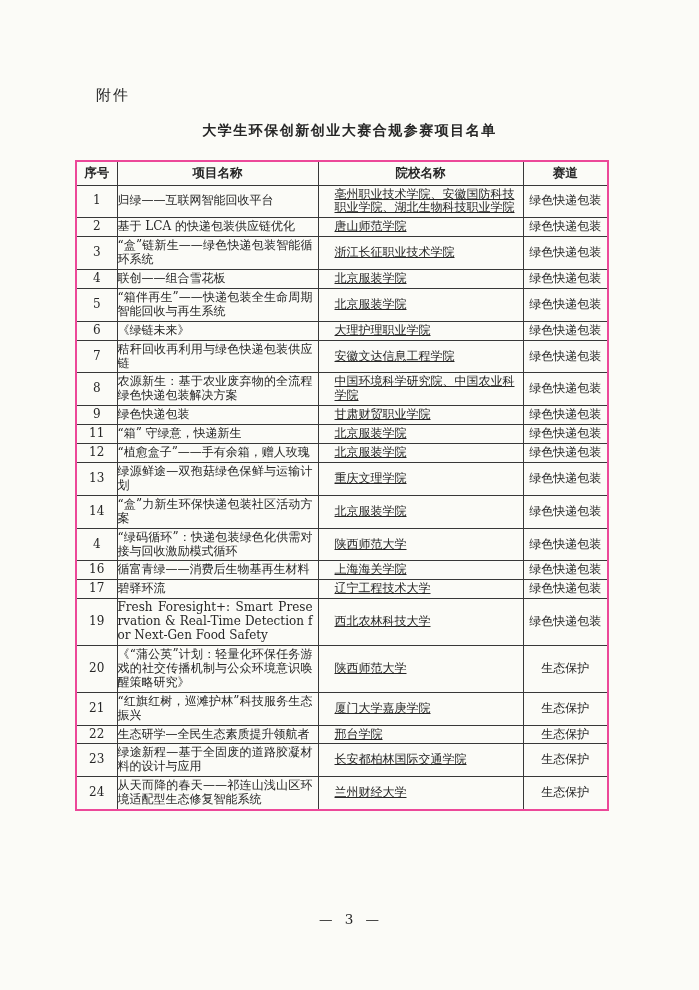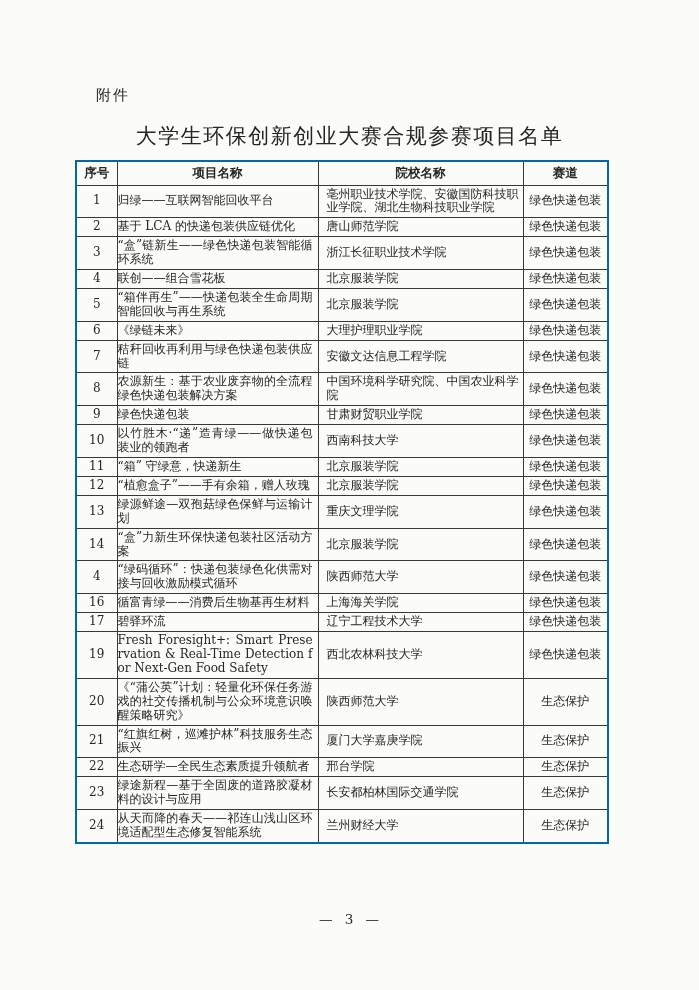--- a/index.html
+++ b/index.html
@@ -12,51 +12,51 @@
     overflow:hidden;
   }
   .page{position:absolute;inset:0;margin-top:10px;}
   .attachment{
     position:absolute;left:96px;top:76px;
     font-size:15px;letter-spacing:2px;
   }
   .title{
     position:absolute;left:0;right:0;top:112px;
     margin:0;text-align:center;
-    font-size:21px;font-weight:normal;letter-spacing:1.5px;
+    font-size:14px;font-weight:bold;letter-spacing:1.5px;
   }
   table.doc-table{
     position:absolute;left:75px;top:150px;
     width:532px;
     border-collapse:collapse;
     table-layout:fixed;
     font-size:12px;
     line-height:1.16;
   }
-  table.doc-table{border:2px solid #0369a1;}
+  table.doc-table{border:2px solid #ec4899;}
   th,td{
     border:1px solid #383838;
     padding:2px 4px;
     vertical-align:middle;
     word-break:break-all;
   }
   th{
     font-weight:bold;
     font-size:12.5px;
     text-align:center;
     padding:4px 2px;
   }
   td.c-no{text-align:center;}
   td.c-project{
     text-align:justify;
     padding-left:0;padding-right:5px;
   }
   td.c-inst{
     text-align:left;
-    padding-left:8px;padding-right:4px;
+    padding-left:16px;padding-right:4px;text-decoration:underline;
   }
   td.c-track{text-align:center;}
   .footer{
     position:absolute;left:0;right:0;top:901px;
     text-align:center;
     font-size:13.5px;
     letter-spacing:1px;
     word-spacing:6px;
   }
 </style>
@@ -133,26 +133,20 @@
           <td class="c-inst">中国环境科学研究院、中国农业科学院</td>
           <td class="c-track">绿色快递包装</td>
         </tr>
         <tr>
           <td class="c-no">9</td>
           <td class="c-project">绿色快递包装</td>
           <td class="c-inst">甘肃财贸职业学院</td>
           <td class="c-track">绿色快递包装</td>
         </tr>
         <tr>
-          <td class="c-no">10</td>
-          <td class="c-project">以竹胜木·“递”造青绿——做快递包装业的领跑者</td>
-          <td class="c-inst">西南科技大学</td>
-          <td class="c-track">绿色快递包装</td>
-        </tr>
-        <tr>
           <td class="c-no">11</td>
           <td class="c-project">“箱” 守绿意，快递新生</td>
           <td class="c-inst">北京服装学院</td>
           <td class="c-track">绿色快递包装</td>
         </tr>
         <tr>
           <td class="c-no">12</td>
           <td class="c-project">“植愈盒子”——手有余箱，赠人玫瑰</td>
           <td class="c-inst">北京服装学院</td>
           <td class="c-track">绿色快递包装</td>

